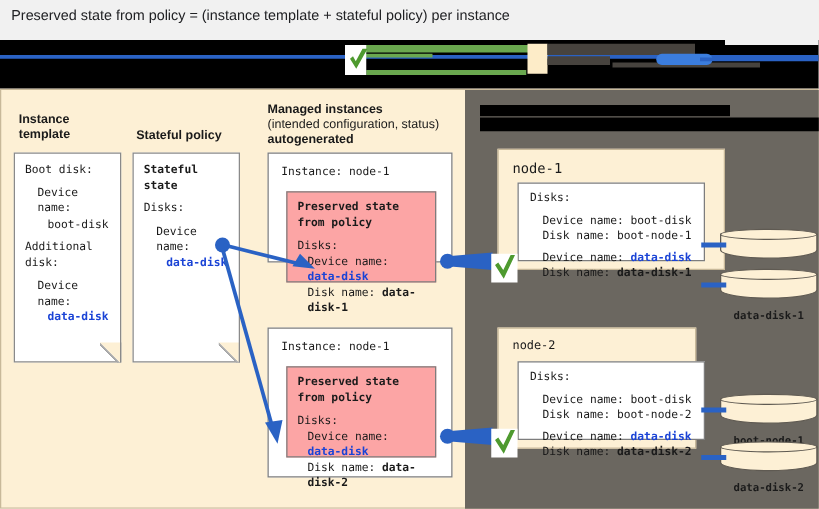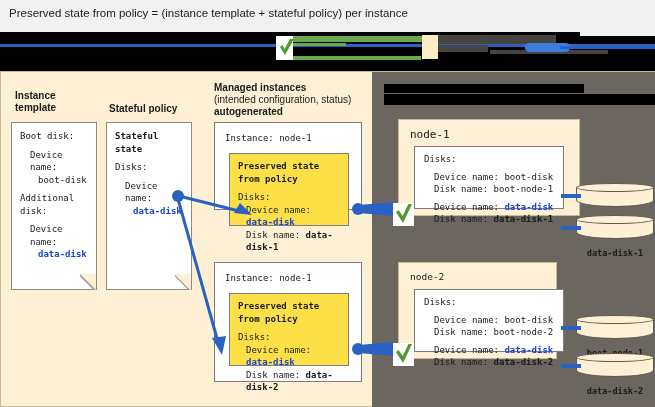--- a/index.html
+++ b/index.html
@@ -107,21 +107,21 @@
   .blue{color:#1a43d6;font-weight:bold;}
 
   
   .rect{
     position:absolute;background:#fff;border:1px solid #7d7d7d;
     box-sizing:border-box;
     font-family:"DejaVu Sans Mono", monospace;
     font-size:9px;color:#1a1a1a;line-height:12.5px;
   }
   .inner{
-    position:absolute;background:#fde047;border:1px solid #7d7d7d;
+    position:absolute;background:#fca5a5;border:1px solid #7d7d7d;
     box-sizing:border-box;
     font-family:"DejaVu Sans Mono", monospace;
     font-size:9px;color:#1a1a1a;line-height:12.5px;
     padding:6px 8px;
   }
   .cream-card{
     position:absolute;background:#fdf0d5;border:1px solid #c8b99a;
     box-sizing:border-box;
   }
 

